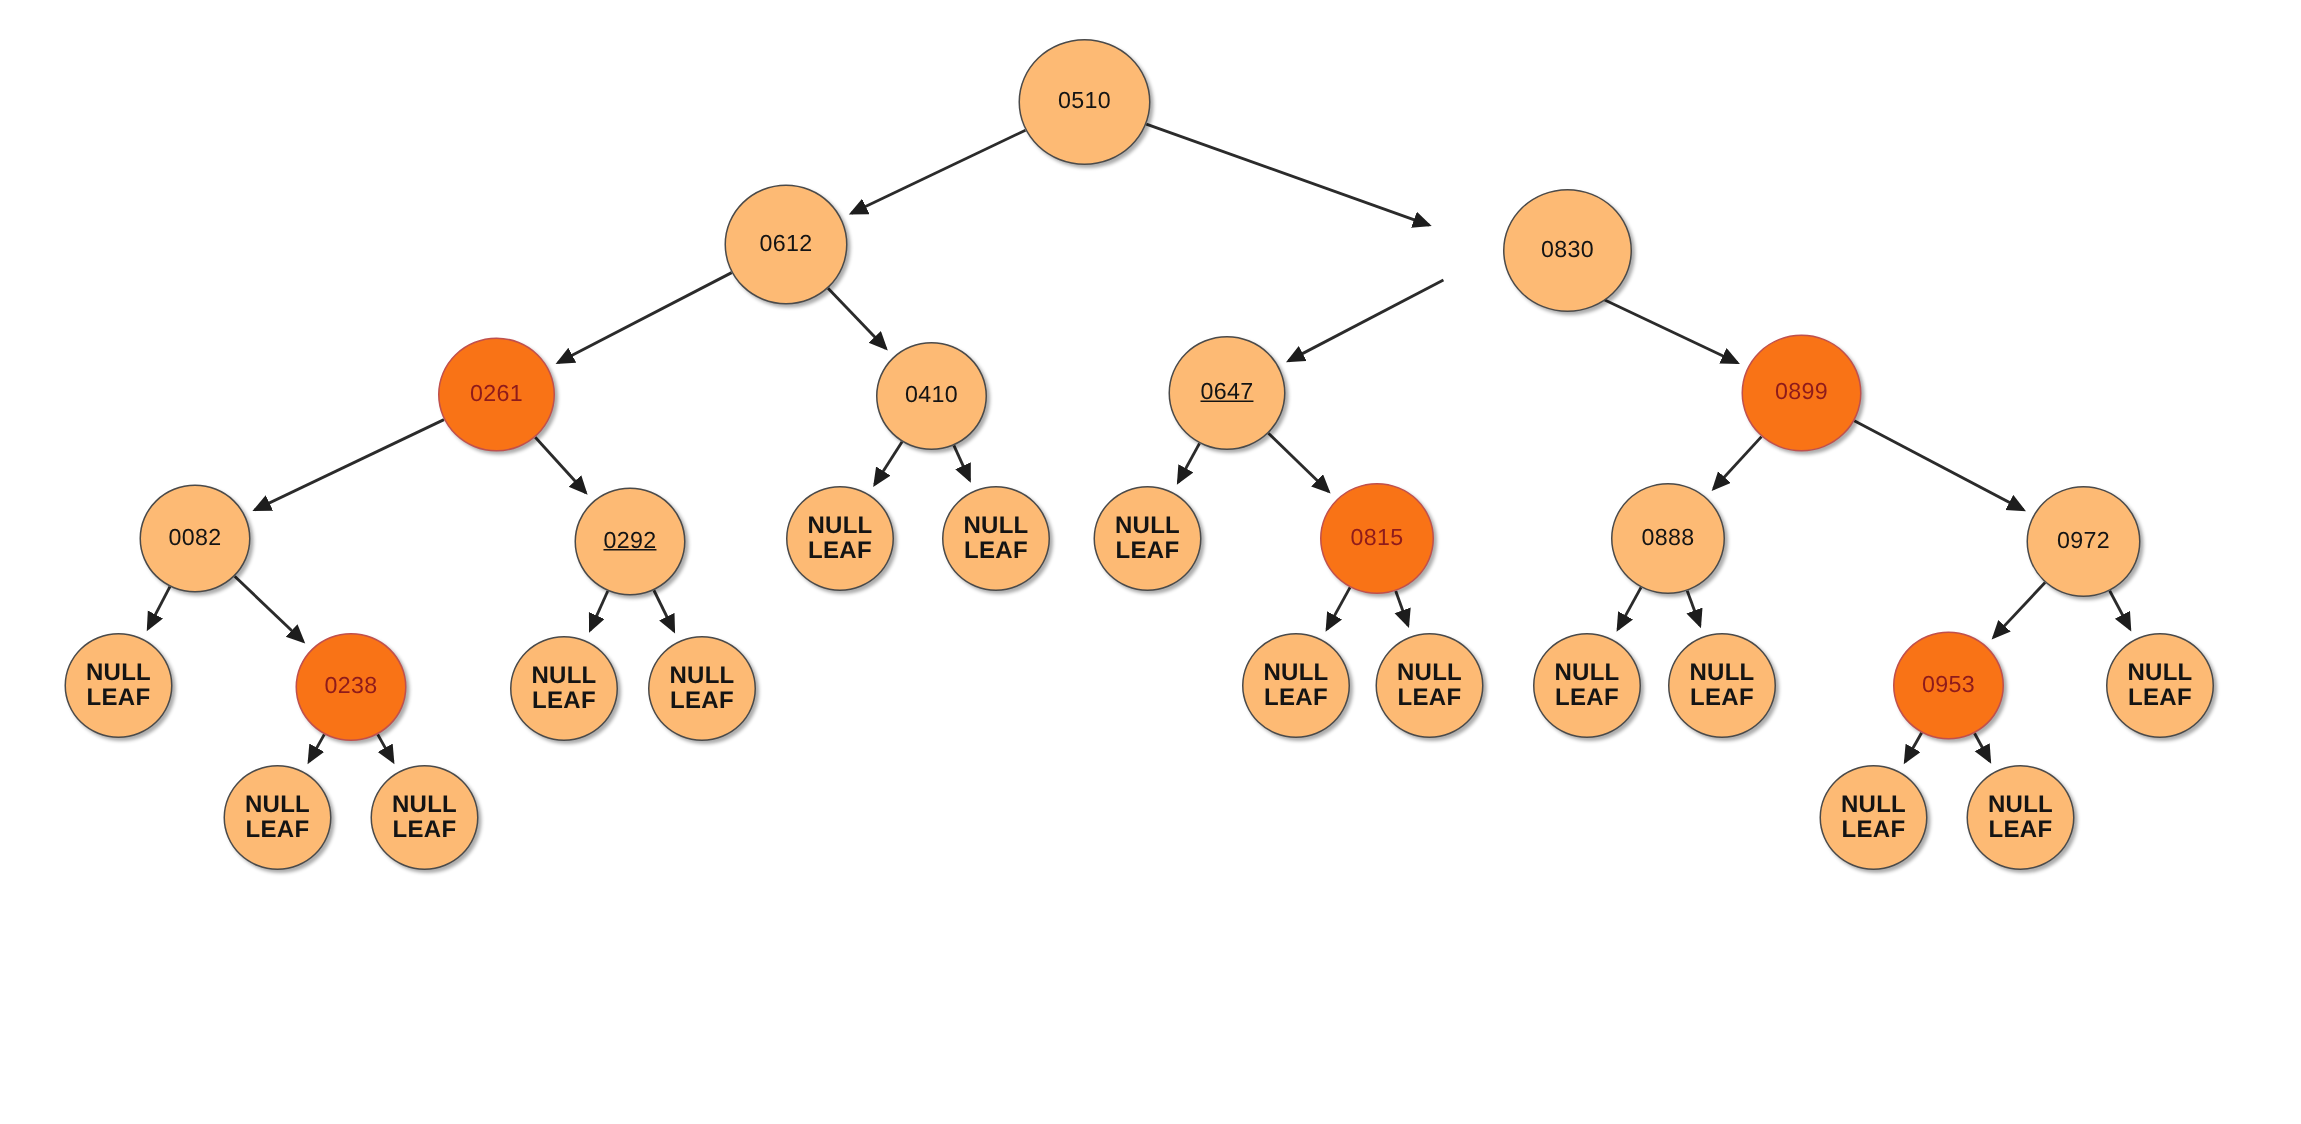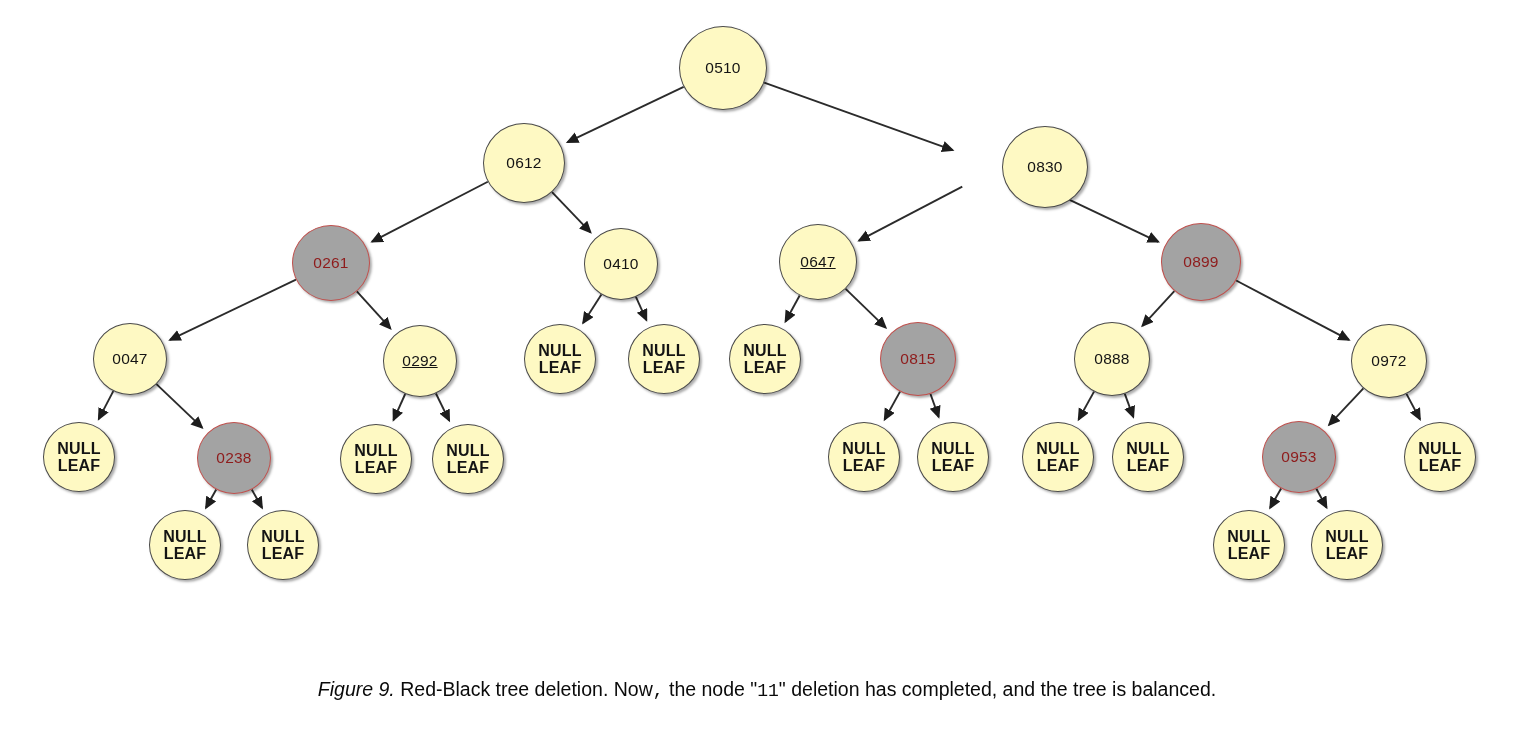--- a/index.html
+++ b/index.html
@@ -32,26 +32,26 @@
     border-radius: 50%;
     display: flex;
     align-items: center;
     justify-content: center;
     text-align: center;
     line-height: 1.08;
     border: 1.6px solid #4a4a4a;
     box-shadow: 2px 2px 2.5px rgba(0,0,0,0.33);
   }
   .node.black {
-    background: #fef9c3;
+    background: #fdba74;
     color: #141414;
     align-items: center;
   }
   .node.red {
-    background: #a3a3a3;
+    background: #f97316;
     border-color: #c0504d;
     color: #8e1b1b;
   }
   .node .label {
     pointer-events: none;
     white-space: pre-line;
   }
   .node.value .label {
     font-size: 15.5px;
     letter-spacing: 0.2px;
@@ -138,21 +138,21 @@
       <div class="node black value" style="left: 584px; top: 228px; width: 74px; height: 72px;">
         <span class="label">0410</span>
       </div>
       <div class="node black value" style="left: 779px; top: 224px; width: 78px; height: 76px; text-decoration: underline;">
         <span class="label">0647</span>
       </div>
       <div class="node red value" style="left: 1161px; top: 223px; width: 80px; height: 78px;">
         <span class="label">0899</span>
       </div>
       <div class="node black value" style="left: 93px; top: 323px; width: 74px; height: 72px;">
-        <span class="label">0047</span>
+        <span class="label">0082</span>
       </div>
       <div class="node black value" style="left: 383px; top: 325px; width: 74px; height: 72px; text-decoration: underline;">
         <span class="label">0292</span>
       </div>
       <div class="node red value" style="left: 880px; top: 322px; width: 76px; height: 74px;">
         <span class="label">0815</span>
       </div>
       <div class="node black value" style="left: 1074px; top: 322px; width: 76px; height: 74px;">
         <span class="label">0888</span>
       </div>
@@ -220,17 +220,14 @@
       <div class="node black nullleaf" style="left: 1213px; top: 510px; width: 72px; height: 70px;">
         <span class="label">NULL
 LEAF</span>
       </div>
       <div class="node black nullleaf" style="left: 1311px; top: 510px; width: 72px; height: 70px;">
         <span class="label">NULL
 LEAF</span>
       </div>
     </div>
 
-  <div class="caption">
-    <span class="fig-label">Figure 9</span><span class="fig-label">.</span><span> Red-Black tree deletion. Now</span><span class="mono">,</span><span> the node </span><span>"</span><span class="mono">11</span><span>"</span><span> deletion has completed, and the tree is balanced.</span>
-  </div>
 
 </div>
 
 </body></html>

